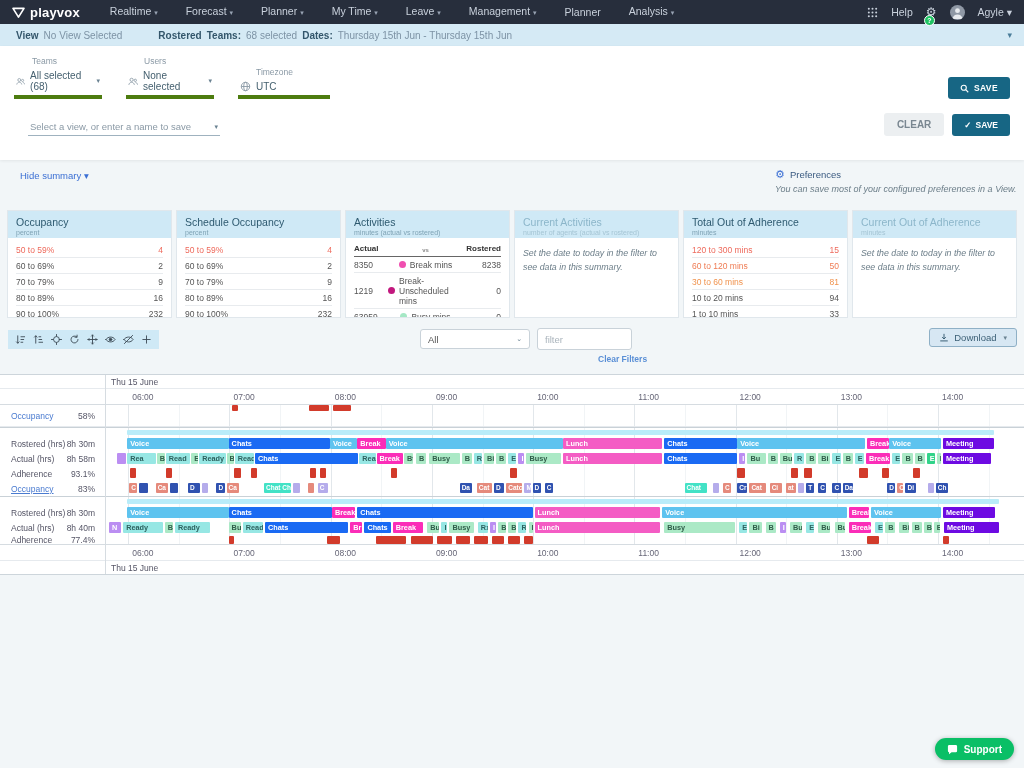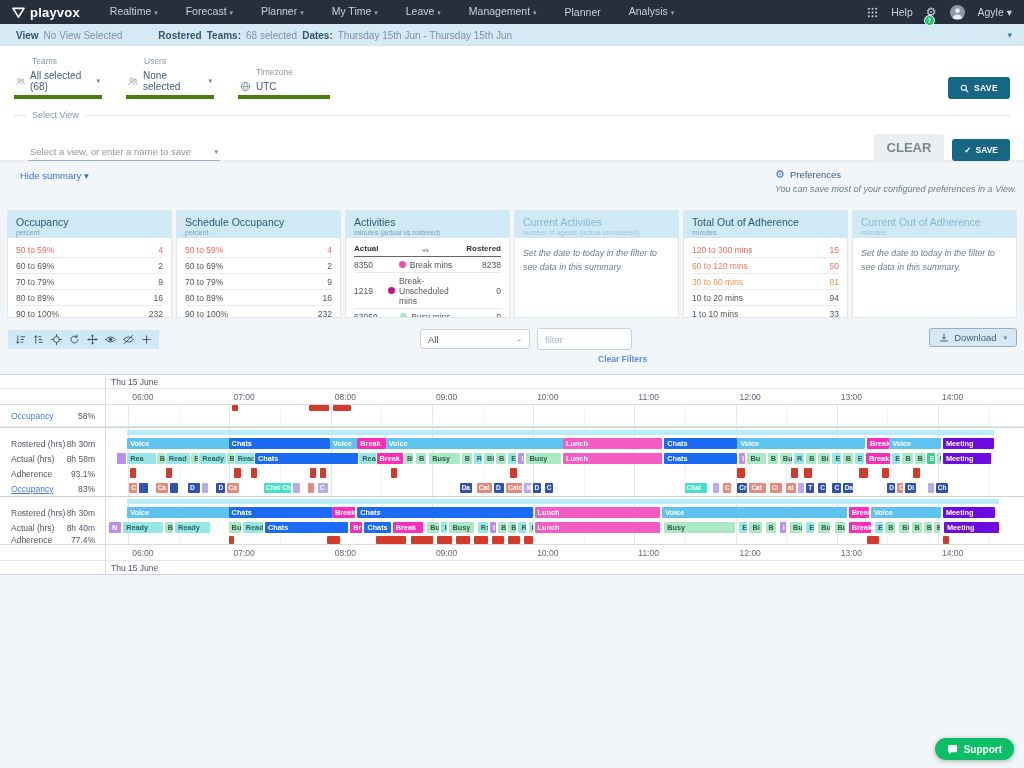--- a/index.html
+++ b/index.html
@@ -30,21 +30,21 @@
   .f-caret{font-size:7px;color:#6a8292;margin-left:2px;}
   .w-teams{width:88px}.w-users{width:88px}.w-tz{width:92px}.w-date{width:135px}
   .apply-btn{margin-left:auto;background:#176684;border:none;color:#fff;font-size:8.5px;font-weight:bold;letter-spacing:.4px;
     padding:6px 12px;border-radius:3px;display:flex;align-items:center;gap:5px;cursor:pointer;}
   .legend-row{display:flex;align-items:center;gap:6px;color:#8a99a5;font-size:9px;margin-top:11px;}
   .legend-row::before{content:"";width:12px;height:1px;background:#dde3e8;}
   .legend-row::after{content:"";flex:1;height:1px;background:#dde3e8;}
   .view-row{display:flex;align-items:flex-end;margin-top:14px;}
   .view-select{width:192px;border-bottom:1px solid #9fb2bf;font-size:9.5px;color:#8a99a5;display:flex;justify-content:space-between;
     align-items:center;padding:3px 2px;margin-left:14px;cursor:pointer;}
-  .clear-btn{margin-left:auto;background:#eceff1;border:none;color:#7a8791;font-size:13px;font-weight:bold;padding:6px 13px;border-radius:3px;cursor:pointer;}
+  .clear-btn{margin-left:auto;background:#eceff1;border:none;color:#7a8791;font-size:10px;font-weight:bold;padding:6px 13px;border-radius:3px;cursor:pointer;}
   .save-btn{background:#176684;border:none;color:#fff;font-size:8.5px;font-weight:bold;padding:6px 12px;border-radius:3px;
     margin-left:8px;display:flex;align-items:center;gap:4px;cursor:pointer;}
   
   .summary-head{position:relative;height:50px;}
   .hide-link{position:absolute;left:20px;top:10px;font-size:9.5px;color:#3b6fd4;cursor:pointer;}
   .pref{position:absolute;left:775px;top:8px;font-size:9.5px;color:#3a5a80;display:flex;align-items:center;gap:5px;cursor:pointer;}
   .pref-gear{color:#3b6fd4;font-size:11px;}
   .pref-note{position:absolute;left:775px;top:24px;font-size:9px;font-style:italic;color:#6b7d88;}
   
   .cards{display:flex;gap:4px;padding:0 7px;}
@@ -207,21 +207,20 @@
       </div>
     </div>
     <button class="apply-btn">
       <svg width="9" height="9" viewBox="0 0 12 12" fill="none" stroke="#fff" stroke-width="1.5">
           <circle cx="5" cy="5" r="3.4"></circle>
           <path d="M7.6 7.6L11 11"></path>
         </svg>
       <span>SAVE</span>
     </button>
   </div>
-  <div class="legend-row">Select View</div>
   <div class="view-row">
     <div class="view-select">
       <span>Select a view, or enter a name to save</span>
       <span class="f-caret">▾</span>
     </div>
     <button class="clear-btn">CLEAR</button>
     <button class="save-btn">
       <span>✓</span>
       <span>SAVE</span>
     </button>

